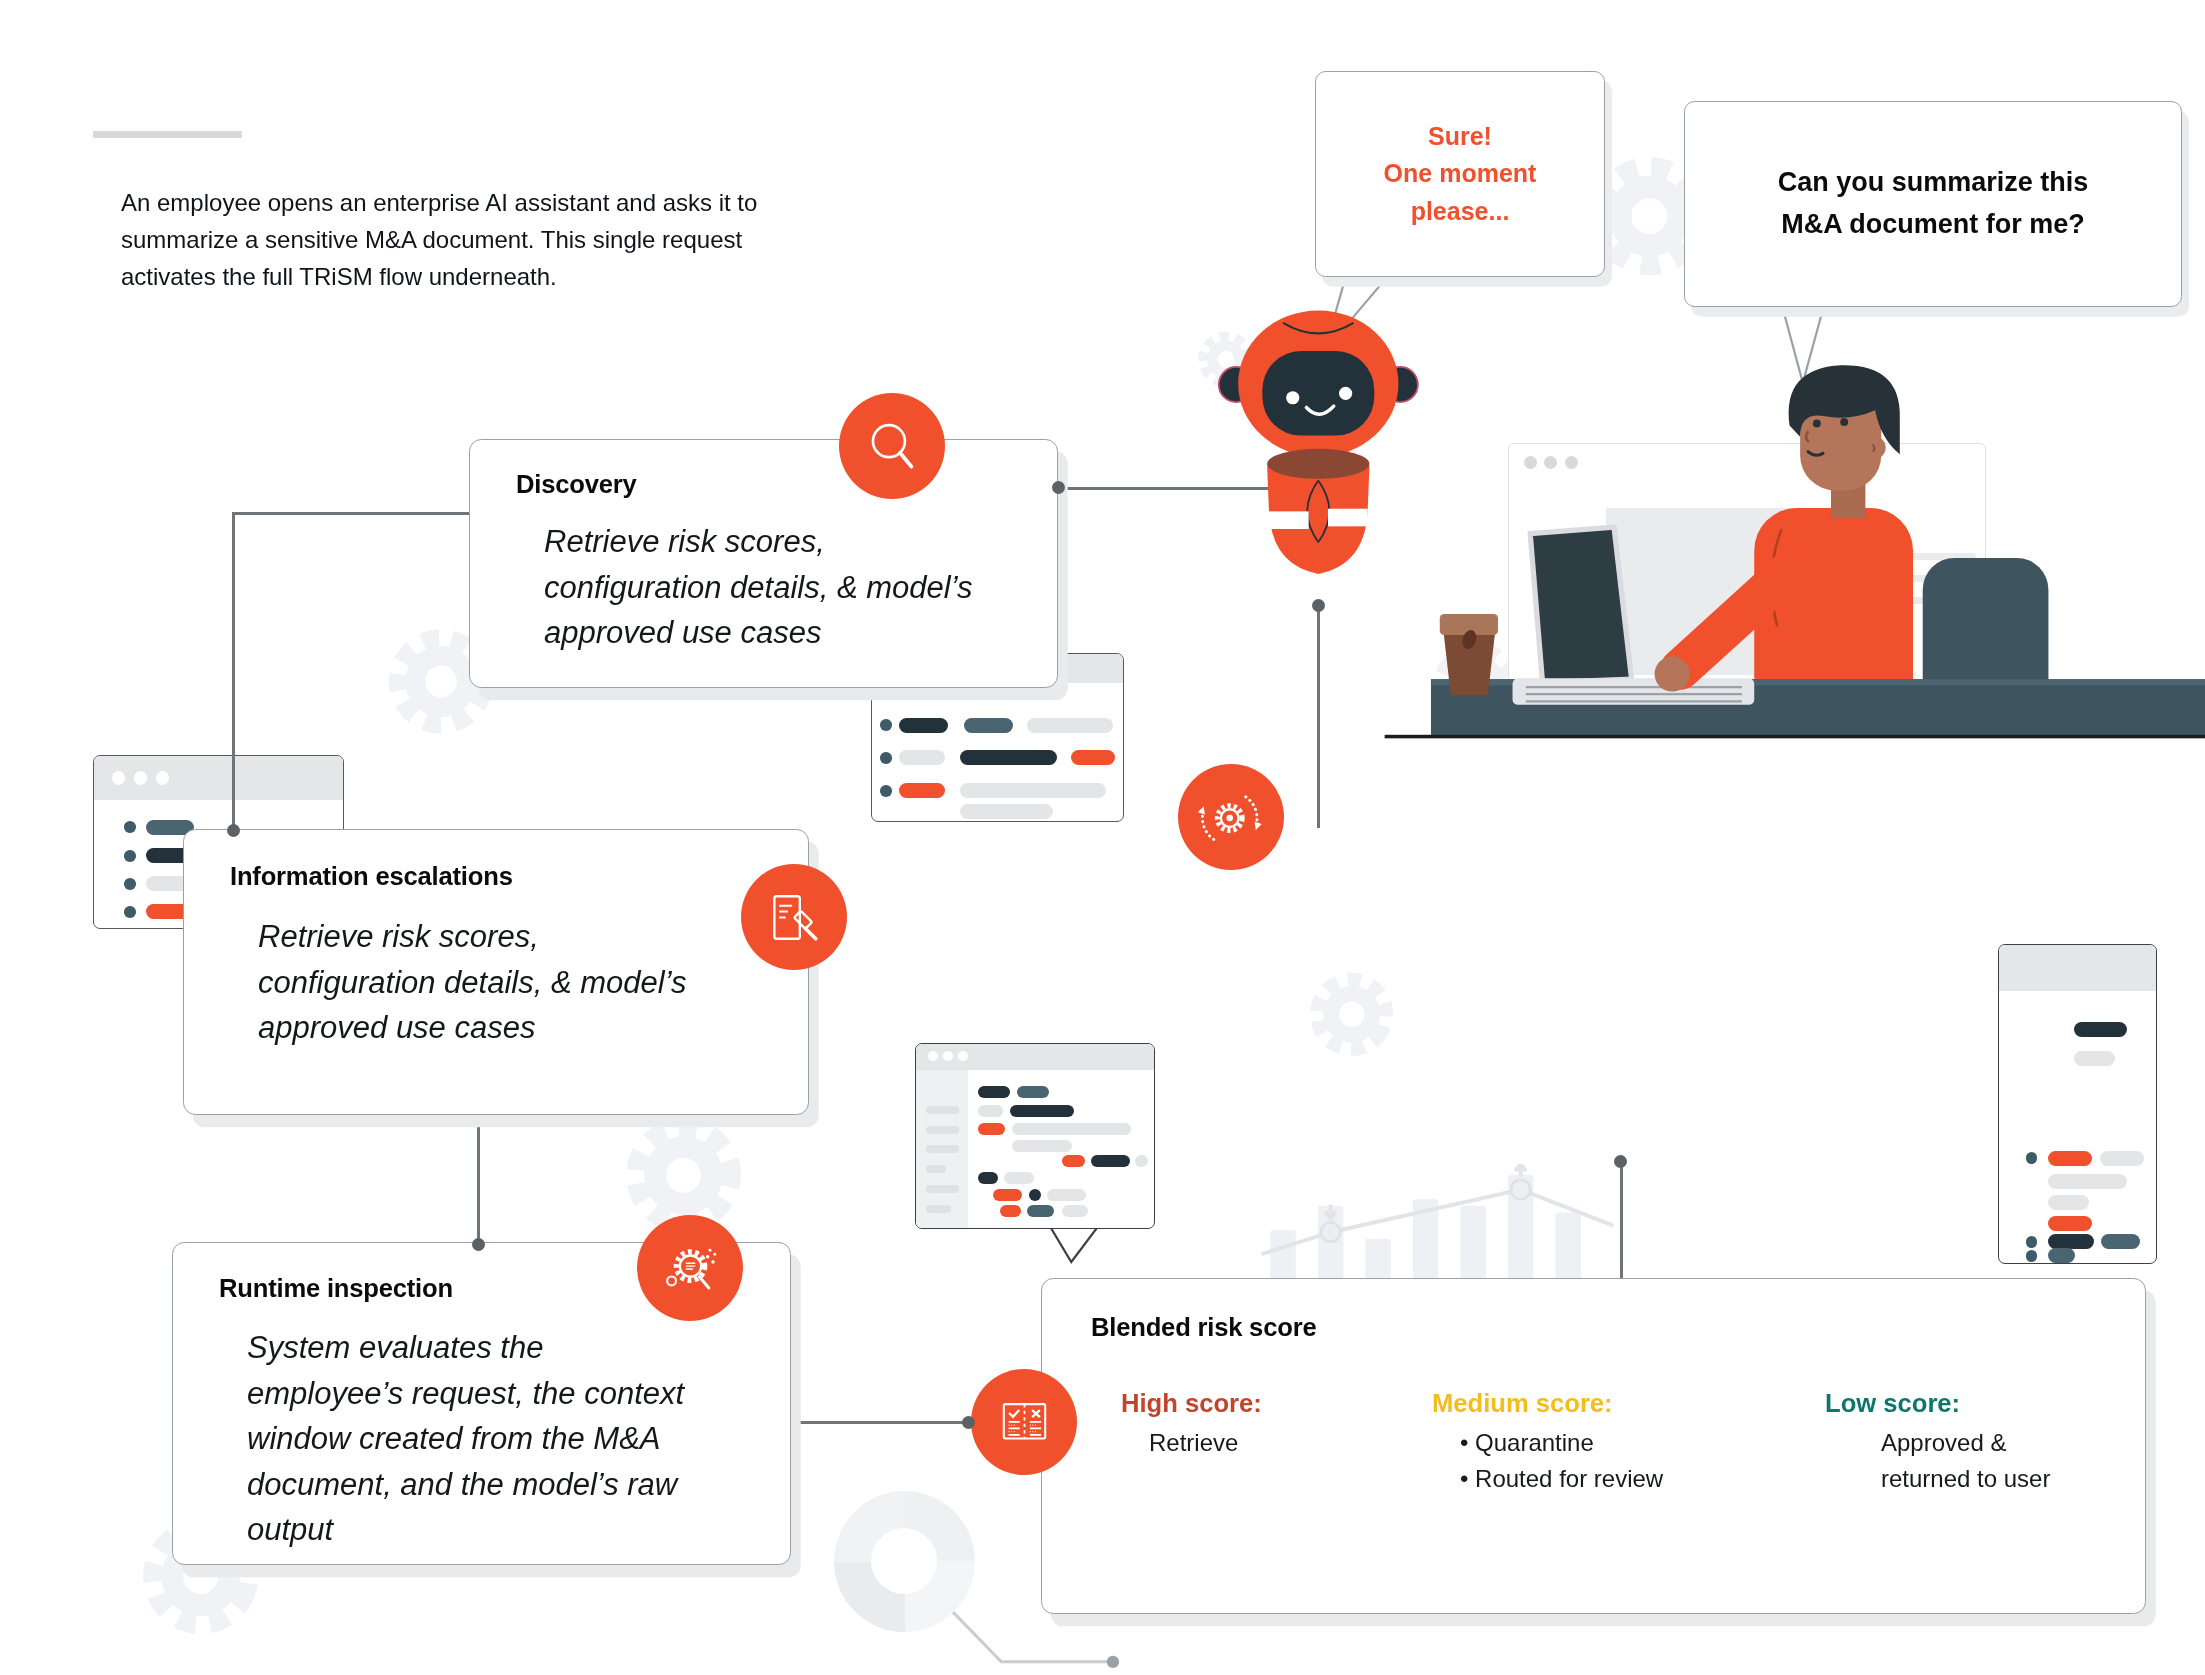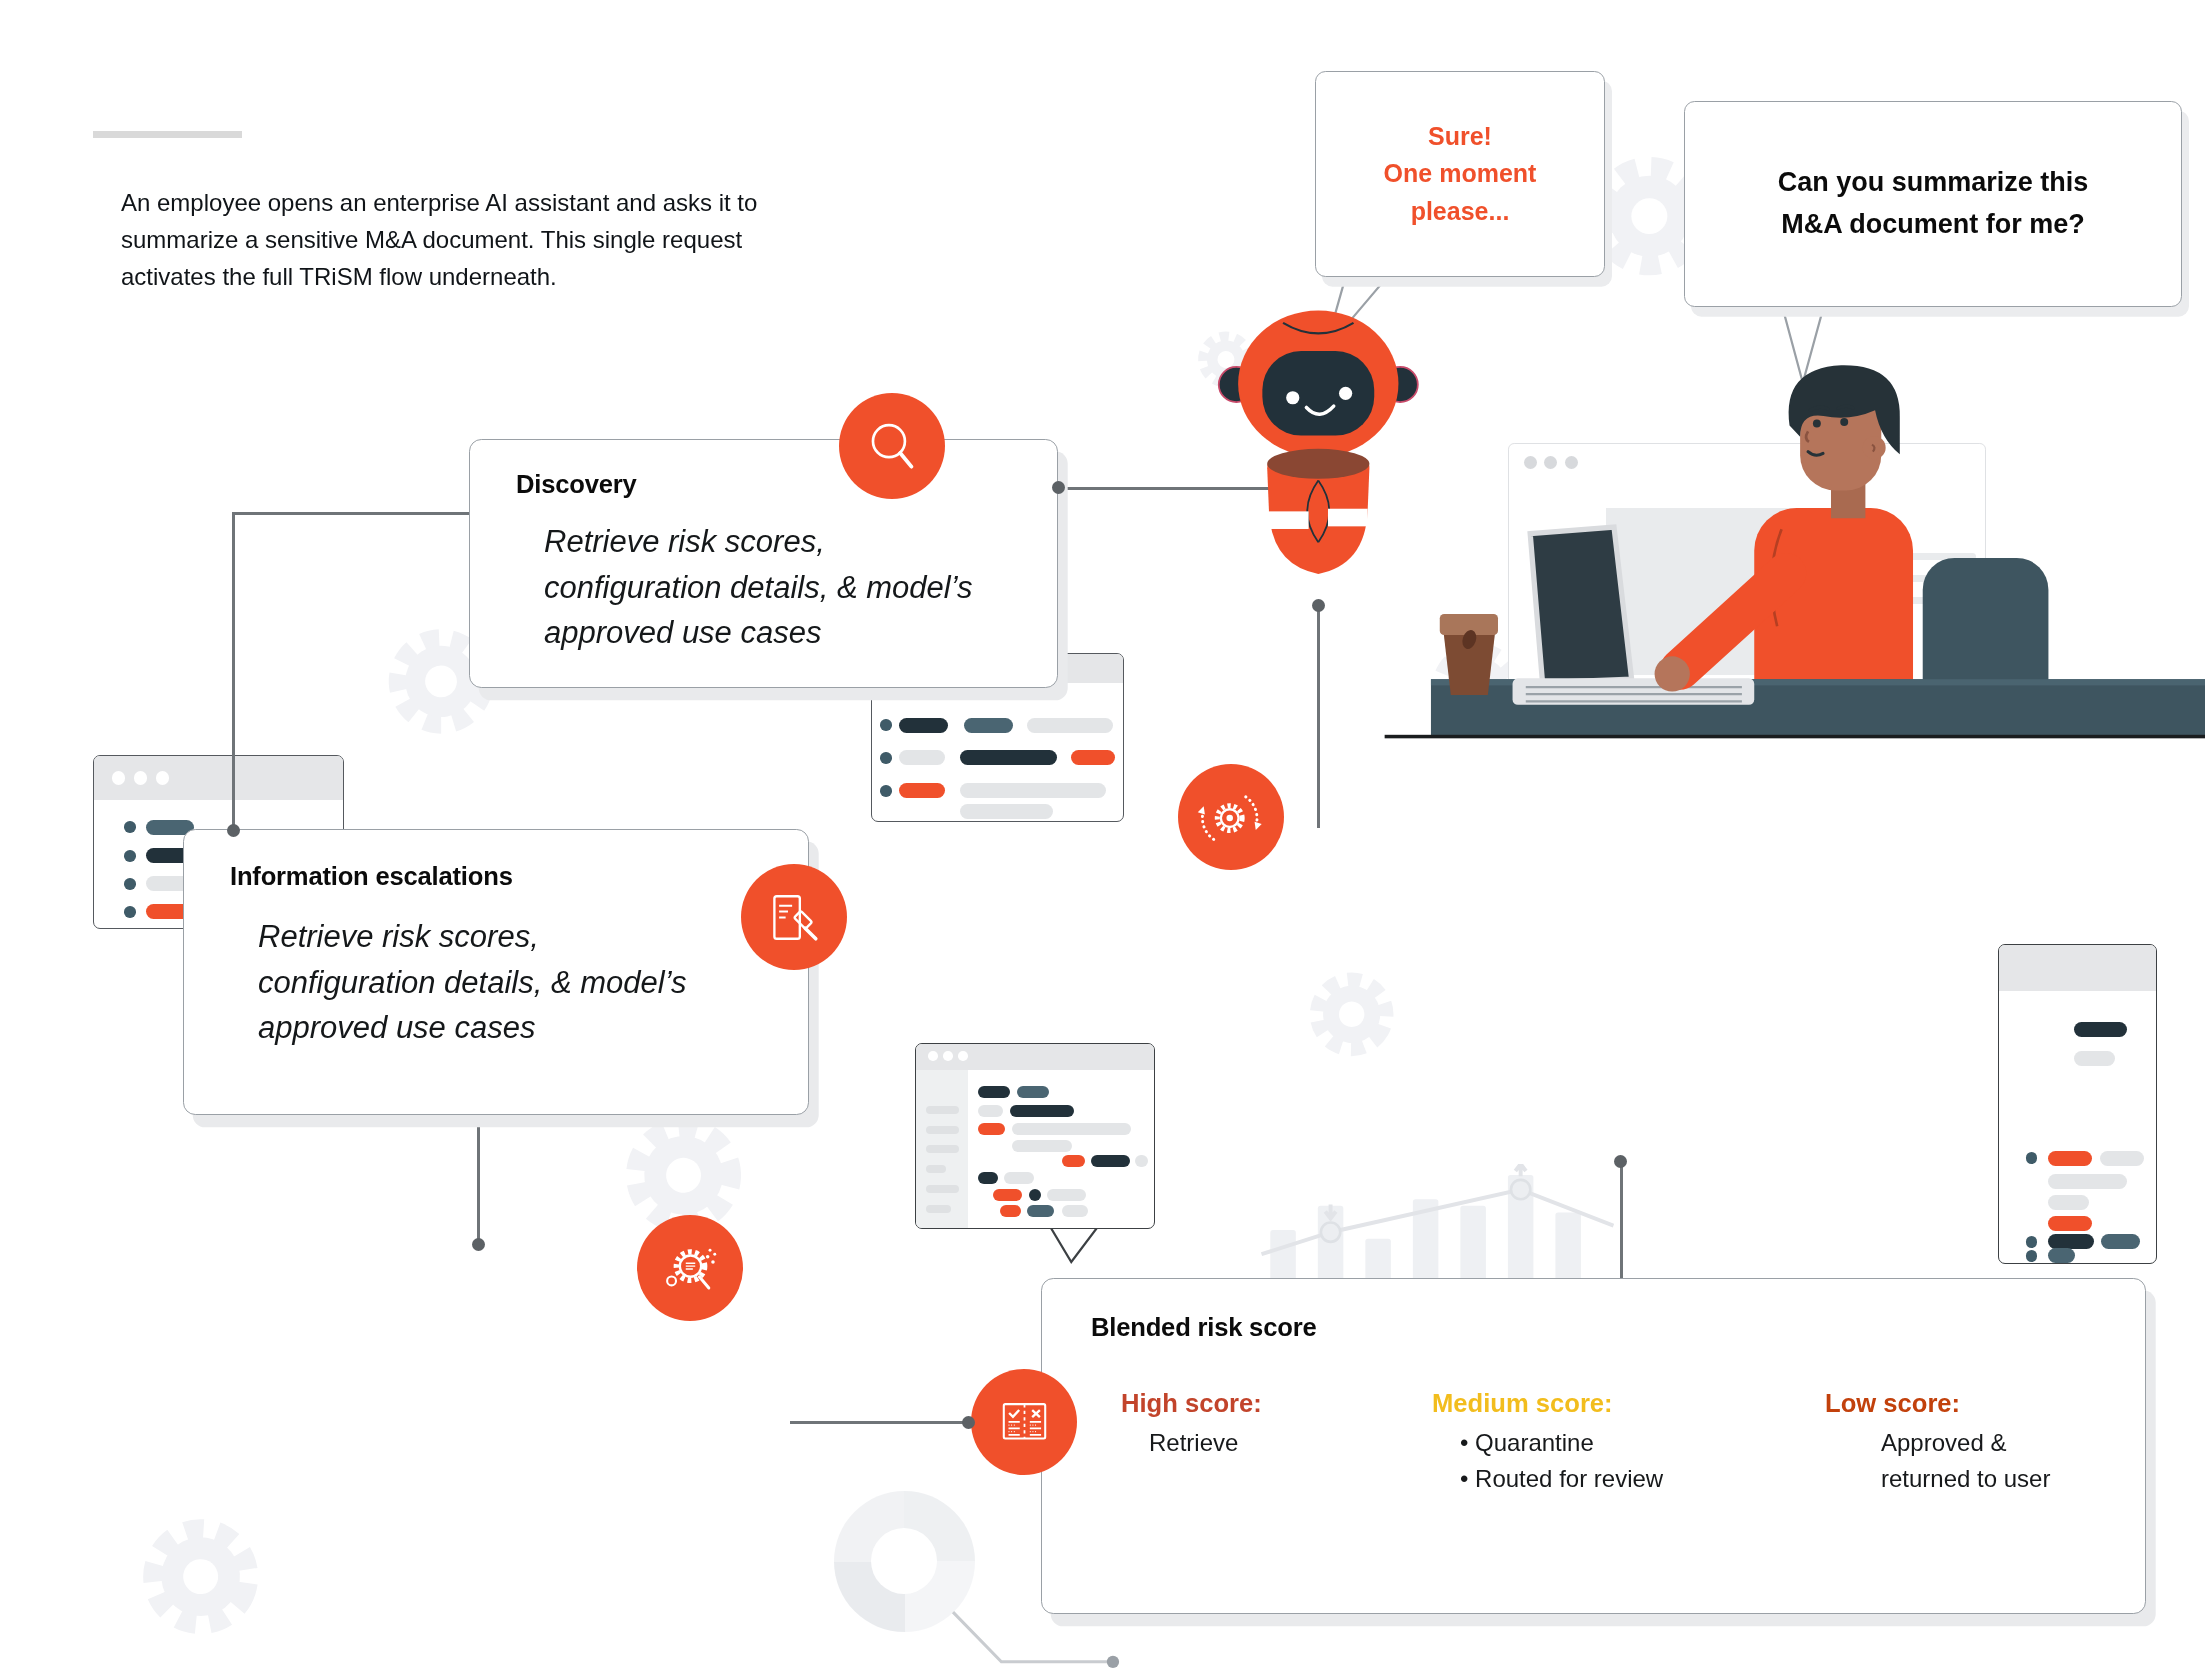--- a/index.html
+++ b/index.html
@@ -25,21 +25,21 @@
   
   .window{position:absolute;background:#fff;border:1.8px solid #3c4043;border-radius:7px;z-index:1;overflow:hidden;}
   .titlebar{position:absolute;left:0;right:0;top:0;background:#e5e6e8;}
   .tdot{position:absolute;width:13.2px;height:13.2px;border-radius:50%;background:#fff;}
   .pill{position:absolute;height:15px;border-radius:7.5px;}
   .bdot{position:absolute;width:11.5px;height:11.5px;border-radius:50%;background:#3f5b68;}
   .c-dark{background:#22313a;} .c-slate{background:#4a6572;} .c-gray{background:#e3e5e7;} .c-orange{background:#f0502b;}
   
   .lvl-label{position:absolute;font-size:25.6px;font-weight:800;}
   .lvl-body{position:absolute;font-size:24px;color:#17191b;line-height:1.5;}
-  .hi{color:#c2442b;} .med{color:#f2bd1d;} .lo{color:#c2410c;}
+  .hi{color:#c2442b;} .med{color:#f2bd1d;} .lo{color:#0f766e;}
   .bg{color:#f1f2f5;}
   svg{display:block;}
 </style>
 </head>
 <body>
 
 <div class="stage">
 
   <svg class="abs bg" style="left:0;top:0;z-index:0;" width="2205" height="1675" viewBox="0 0 5000 3798" fill="none">
     <defs>
@@ -297,20 +297,28 @@
   </div>
   <div class="circle-icon" style="left:741px;top:864px;">
     <svg width="71" height="71" viewBox="-120 -120 240 240" fill="none" stroke="#ffffff">
       <rect x="-68" y="-72" width="86" height="144" rx="8" stroke-width="8"></rect>
       <path d="M -52 -40 h 44 M -52 -20 h 30 M -52 0 h 22" stroke-width="7"></path>
       <rect x="2" y="-8" width="54" height="32" rx="6" stroke-width="8" transform="rotate(45 29 8)"></rect>
       <line x1="36" y1="36" x2="72" y2="72" stroke-width="12" stroke-linecap="round"></line>
     </svg>
   </div>
 
+  <div class="card" style="left:172px;top:1242px;width:617px;height:321px;">
+    <div class="card-title" style="left:46px;top:31px;">Runtime inspection</div>
+    <div class="card-body prewrap" style="left:46px;top:82px;">System evaluates the
+employee’s request, the context
+window created from the M&amp;A
+document, and the model’s raw
+output</div>
+  </div>
   <div class="circle-icon" style="left:637px;top:1215px;">
     <svg width="71" height="71" viewBox="-120 -120 240 240" fill="none" stroke="#ffffff">
       <circle cx="0" cy="-8" r="48" stroke-width="18" stroke-dasharray="13 11"></circle>
       <circle cx="0" cy="-8" r="36" stroke-width="8"></circle>
       <path d="M -16 -18 h 32 M -16 -8 h 32 M -16 2 h 24" stroke-width="5"></path>
       <line x1="30" y1="28" x2="62" y2="66" stroke-width="10" stroke-linecap="round"></line>
       <circle cx="-64" cy="42" r="15" stroke-width="7"></circle>
       <g fill="#ffffff" stroke="none">
         <circle cx="58" cy="-40" r="6"></circle>
           <circle cx="76" cy="-22" r="6"></circle>

